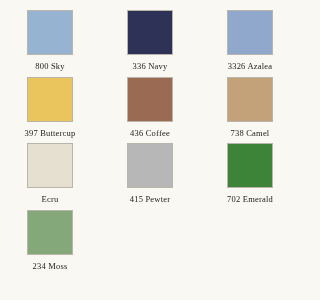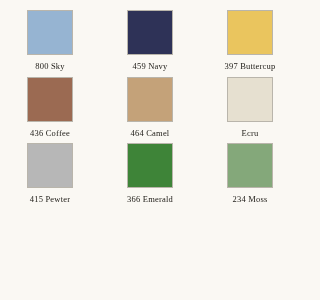--- a/index.html
+++ b/index.html
@@ -52,43 +52,47 @@
 </head>
 <body>
 
 <div id="swatch-grid" style="background: rgb(250, 248, 243);">
     <div class="swatch-cell">
       <div class="swatch-chip" style="background: rgb(150, 180, 210); border-color: rgb(185, 181, 171);"></div>
       <div class="swatch-label">800 Sky</div>
     </div>
     <div class="swatch-cell">
       <div class="swatch-chip" style="background: rgb(46, 50, 87); border-color: rgb(185, 181, 171);"></div>
-      <div class="swatch-label">459 Navy</div>
+      <div class="swatch-label">336 Navy</div>
+    </div>
+    <div class="swatch-cell">
+      <div class="swatch-chip" style="background: rgb(143, 168, 204); border-color: rgb(185, 181, 171);"></div>
+      <div class="swatch-label">3326 Azalea</div>
     </div>
     <div class="swatch-cell">
       <div class="swatch-chip" style="background: rgb(234, 197, 94); border-color: rgb(185, 181, 171);"></div>
       <div class="swatch-label">397 Buttercup</div>
     </div>
     <div class="swatch-cell">
       <div class="swatch-chip" style="background: rgb(155, 106, 82); border-color: rgb(185, 181, 171);"></div>
       <div class="swatch-label">436 Coffee</div>
     </div>
     <div class="swatch-cell">
       <div class="swatch-chip" style="background: rgb(196, 162, 121); border-color: rgb(185, 181, 171);"></div>
-      <div class="swatch-label">464 Camel</div>
+      <div class="swatch-label">738 Camel</div>
     </div>
     <div class="swatch-cell">
       <div class="swatch-chip" style="background: rgb(230, 224, 208); border-color: rgb(185, 181, 171);"></div>
       <div class="swatch-label">Ecru</div>
     </div>
     <div class="swatch-cell">
       <div class="swatch-chip" style="background: rgb(183, 183, 183); border-color: rgb(185, 181, 171);"></div>
       <div class="swatch-label">415 Pewter</div>
     </div>
     <div class="swatch-cell">
       <div class="swatch-chip" style="background: rgb(62, 132, 56); border-color: rgb(185, 181, 171);"></div>
-      <div class="swatch-label">366 Emerald</div>
+      <div class="swatch-label">702 Emerald</div>
     </div>
     <div class="swatch-cell">
       <div class="swatch-chip" style="background: rgb(132, 168, 122); border-color: rgb(185, 181, 171);"></div>
       <div class="swatch-label">234 Moss</div>
     </div>
   </div>
 
 </body></html>

